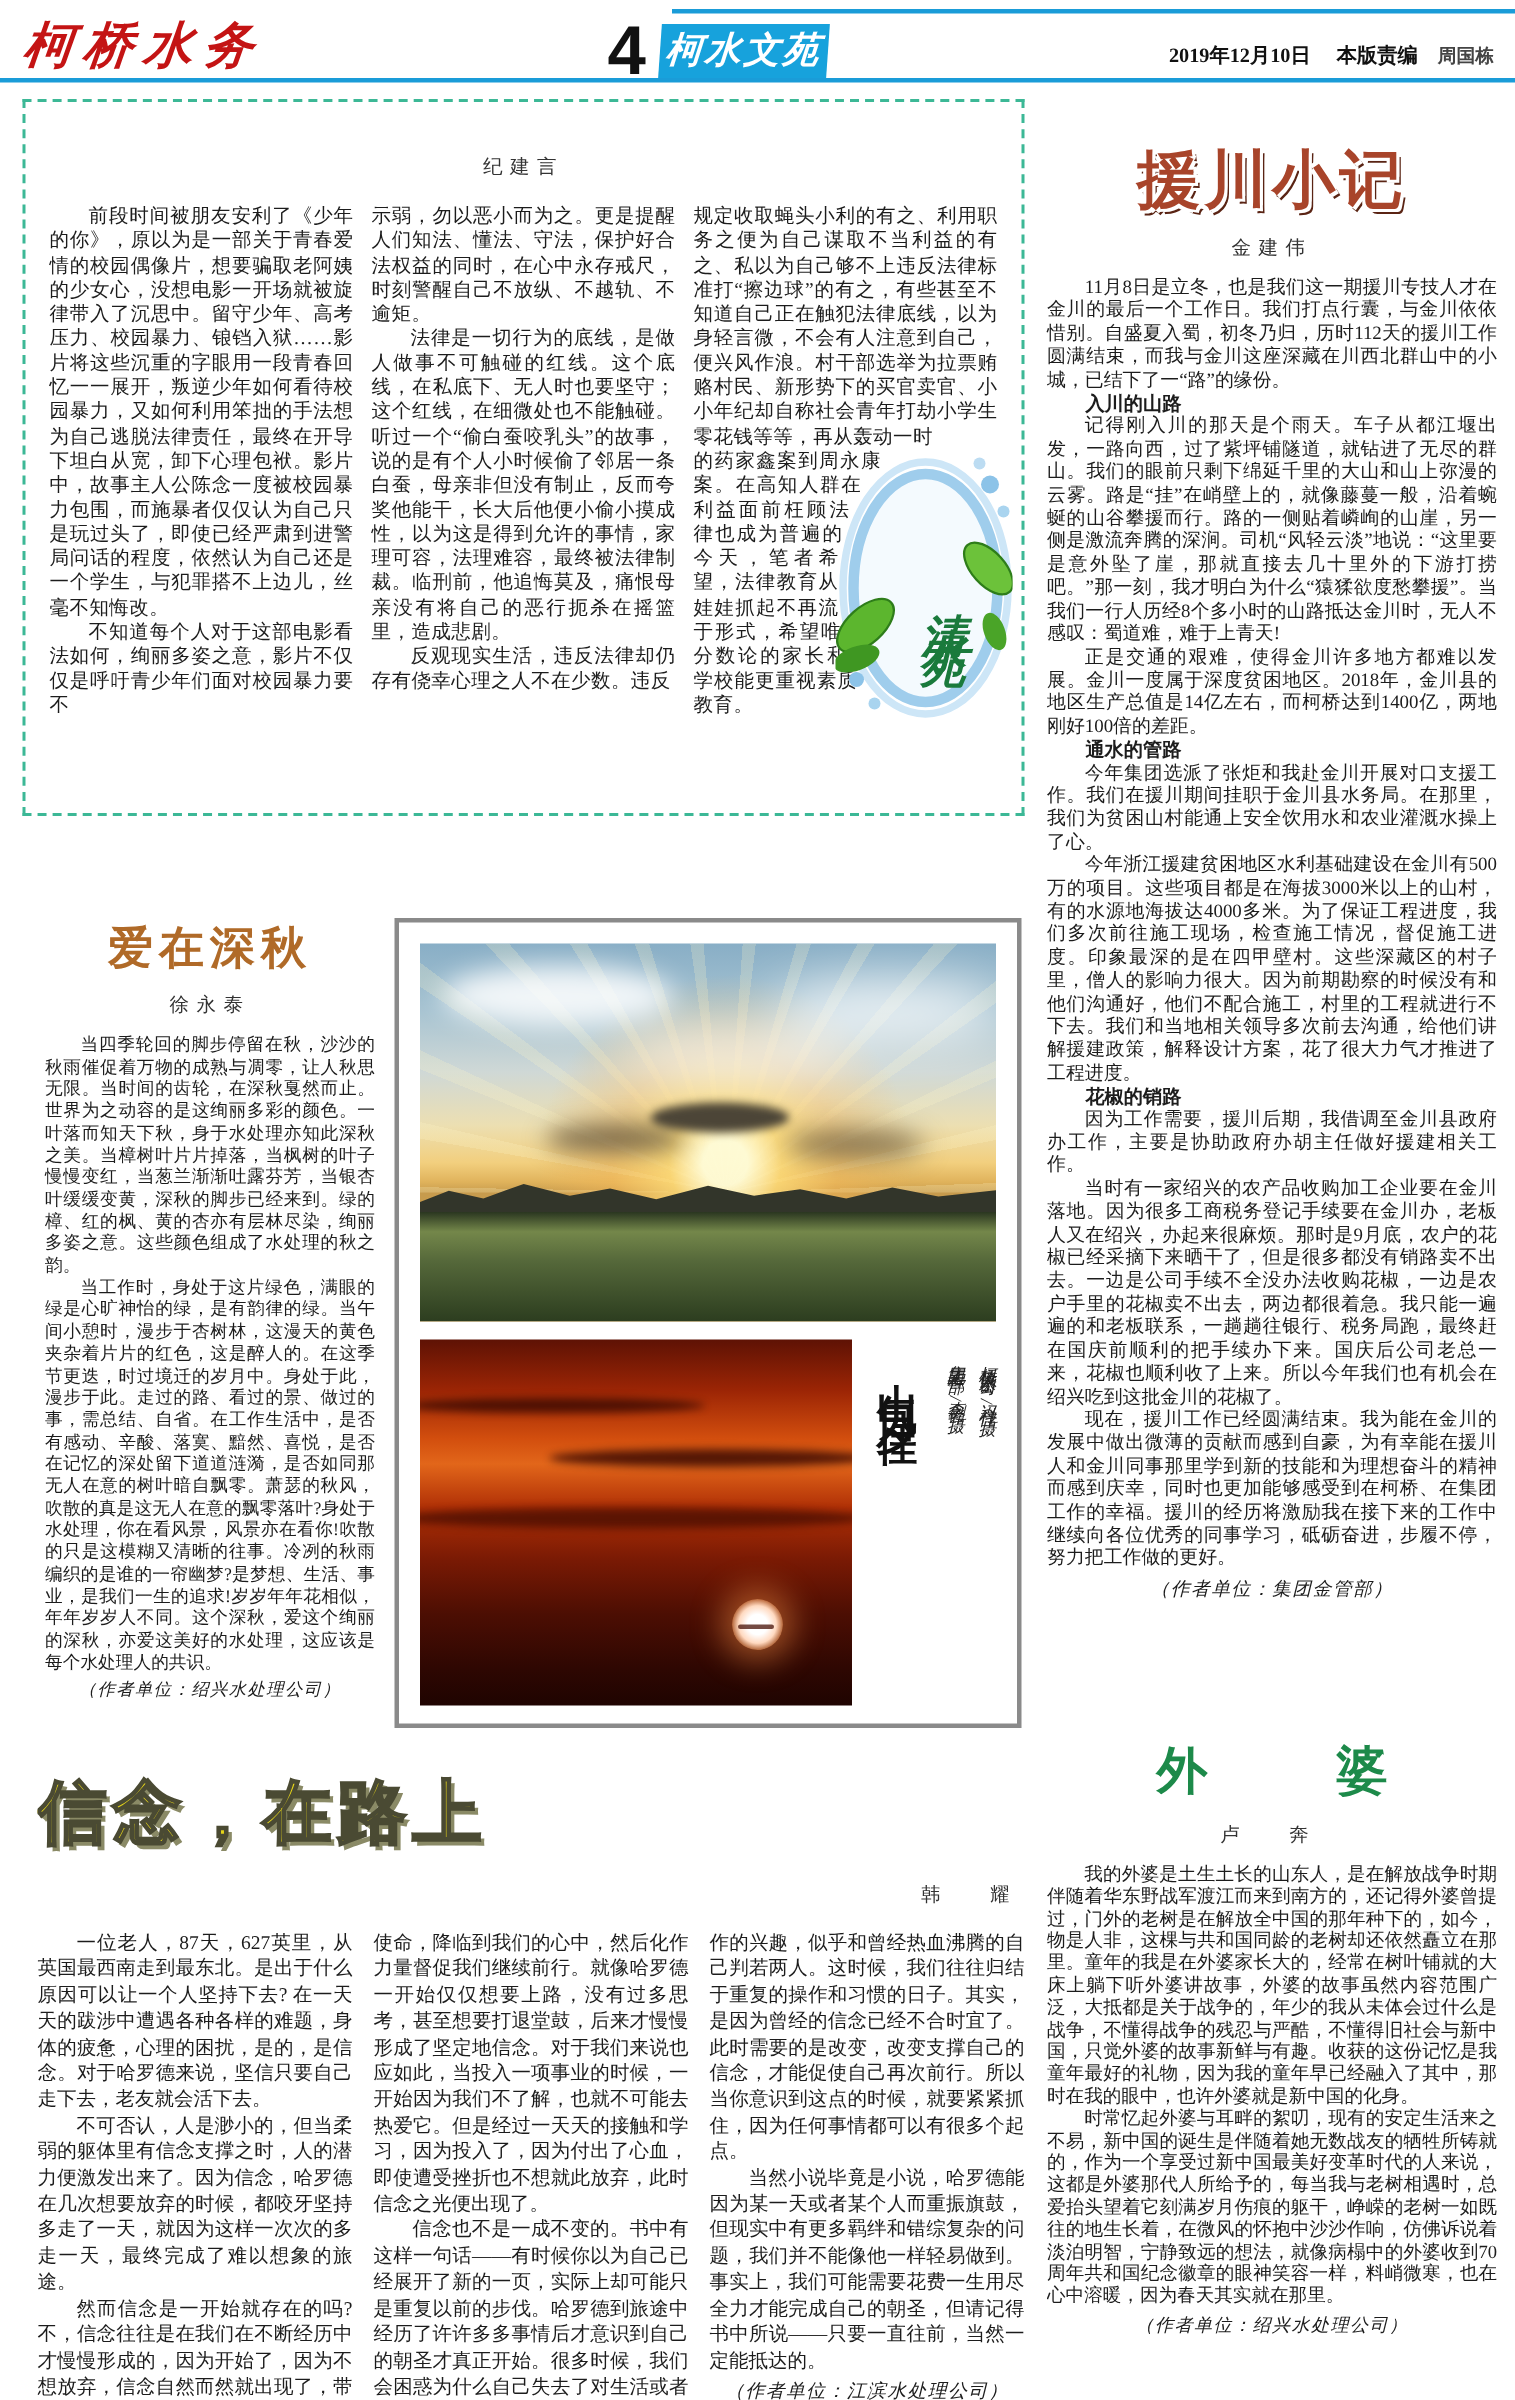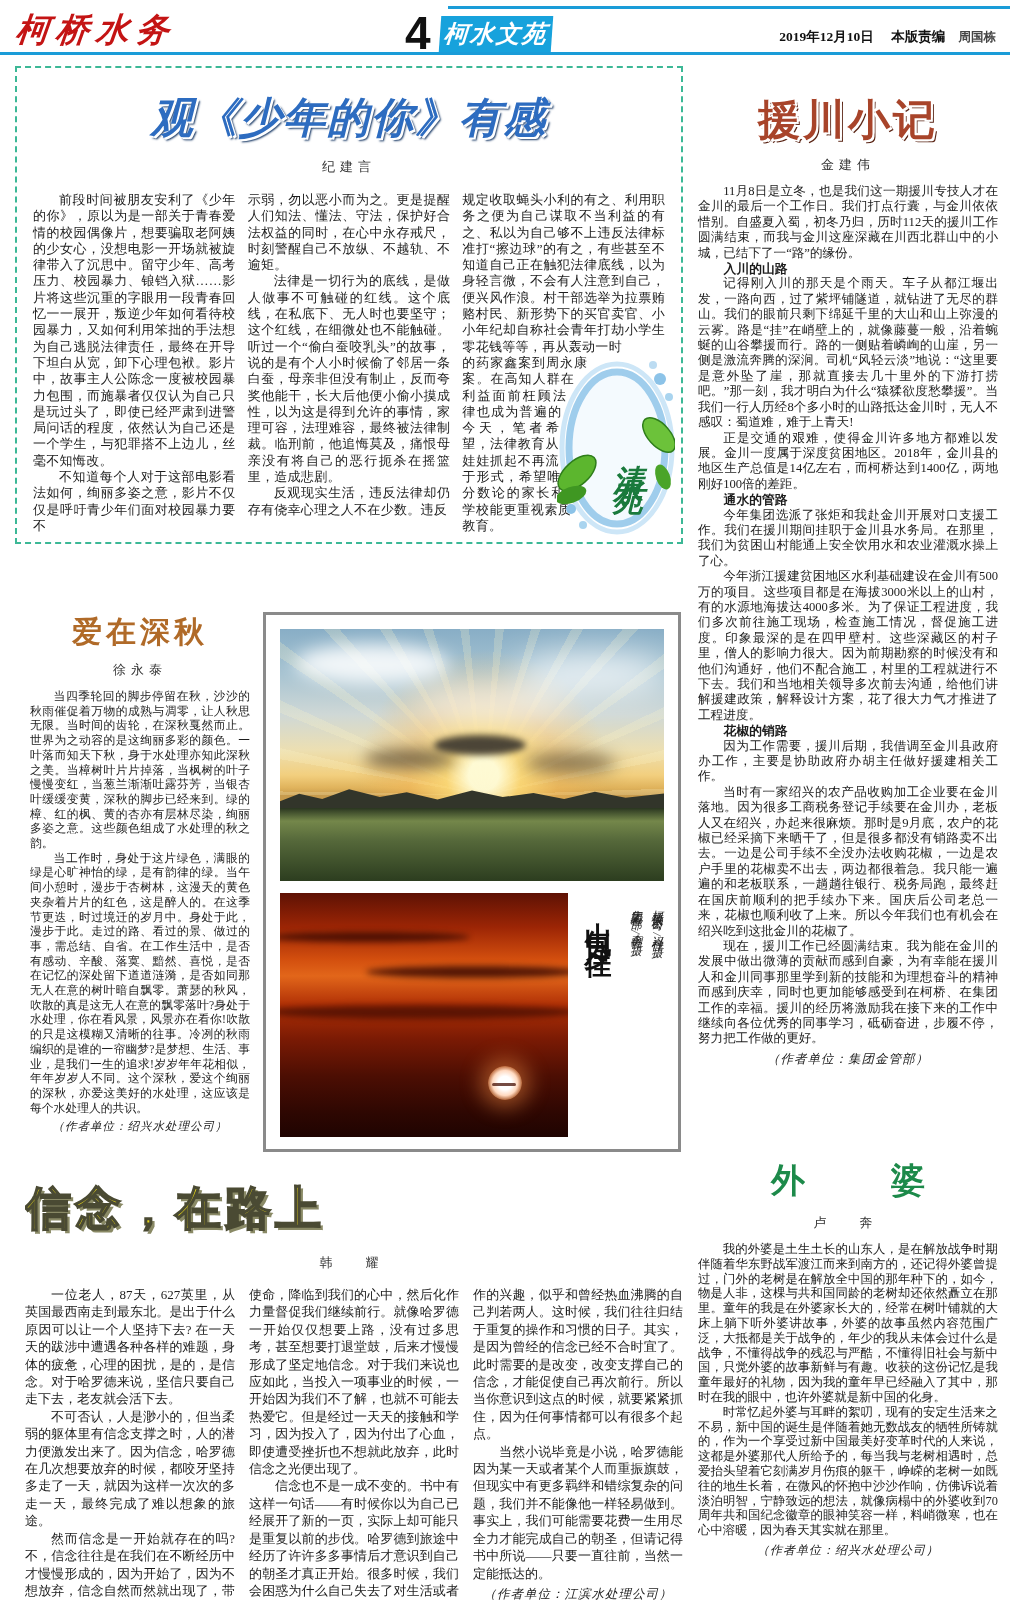--- a/index.html
+++ b/index.html
@@ -93,21 +93,21 @@
      font-family:"Liberation Sans","DejaVu Sans",sans-serif; color:#111; margin-left:12px; padding-top:8px; }
   .photo-credits{ writing-mode:vertical-rl; font-size:11.5px; font-style:italic; color:#222;
      margin-left:6px; padding-top:8px; letter-spacing:2px; }
   .photo-credits span{ display:block; margin-left:6px; }
 
   
   .belief{ position:absolute; left:25px; top:1178px; width:658px; height:422px; overflow:hidden; }
   .belief-title{ text-align:left; font-size:46px; font-weight:900; color:#e6d51a; letter-spacing:4px;
      font-family:"Liberation Sans","DejaVu Sans",sans-serif; -webkit-text-stroke:1.6px #4a4a33;
      text-shadow:3px 3px 0 #8a8a66; }
-  .belief .byline{ margin-top:14px; margin-bottom:14px; letter-spacing:10px; }
+  .belief .byline{ margin-top:14px; margin-bottom:14px; letter-spacing:10px;text-align:right; }
   .belief-cols{ display:flex; gap:14px; }
   .belief-col{ flex:1; font-size:13px; line-height:17.4px; text-align:justify; }
   .belief-col .credit{ font-size:12.5px; }
 
   
   .grandma{ position:absolute; left:698px; top:1158px; width:300px; height:442px; overflow:hidden; }
   .grandma-title{ text-align:center; font-size:34px; font-weight:bold; color:#1d8a4a; letter-spacing:26px;
      text-indent:26px; font-family:"DejaVu Serif",serif; }
   .grandma .byline{ margin-top:10px; margin-bottom:10px; letter-spacing:10px; }
   .grandma p{ font-size:12.4px; line-height:14.8px; text-align:justify; text-indent:2em; }
@@ -123,21 +123,20 @@
   <div class="pagenum">4</div>
   <div class="section-badge">柯水文苑</div>
   <div class="dateline">
     <span>2019年12月10日</span>
     <span class="ed-label">本版责编</span>
     <span class="ed-name">周国栋</span>
   </div>
   <div class="header-rule"></div>
 
   <section class="movie-box">
-    <h1 class="movie-title">观《少年的你》有感</h1>
     <div class="byline">纪建言</div>
     <div class="mr-cols">
       <div class="mr-col">
         <p class="indent">前段时间被朋友安利了《少年的你》，原以为是一部关于青春爱情的校园偶像片，想要骗取老阿姨的少女心，没想电影一开场就被旋律带入了沉思中。留守少年、高考压力、校园暴力、锒铛入狱……影片将这些沉重的字眼用一段青春回忆一一展开，叛逆少年如何看待校园暴力，又如何利用笨拙的手法想为自己逃脱法律责任，最终在开导下坦白从宽，卸下心理包袱。影片中，故事主人公陈念一度被校园暴力包围，而施暴者仅仅认为自己只是玩过头了，即使已经严肃到进警局问话的程度，依然认为自己还是一个学生，与犯罪搭不上边儿，丝毫不知悔改。</p>
         <p class="indent">不知道每个人对于这部电影看法如何，绚丽多姿之意，影片不仅仅是呼吁青少年们面对校园暴力要不</p>
       </div>
       <div class="mr-col">
         <p>示弱，勿以恶小而为之。更是提醒人们知法、懂法、守法，保护好合法权益的同时，在心中永存戒尺，时刻警醒自己不放纵、不越轨、不逾矩。</p>
         <p class="indent">法律是一切行为的底线，是做人做事不可触碰的红线。这个底线，在私底下、无人时也要坚守；这个红线，在细微处也不能触碰。听过一个“偷白蚕咬乳头”的故事，说的是有个人小时候偷了邻居一条白蚕，母亲非但没有制止，反而夸奖他能干，长大后他便小偷小摸成性，以为这是得到允许的事情，家理可容，法理难容，最终被法律制裁。临刑前，他追悔莫及，痛恨母亲没有将自己的恶行扼杀在摇篮里，造成悲剧。</p>
         <p class="indent">反观现实生活，违反法律却仍存有侥幸心理之人不在少数。违反</p>

